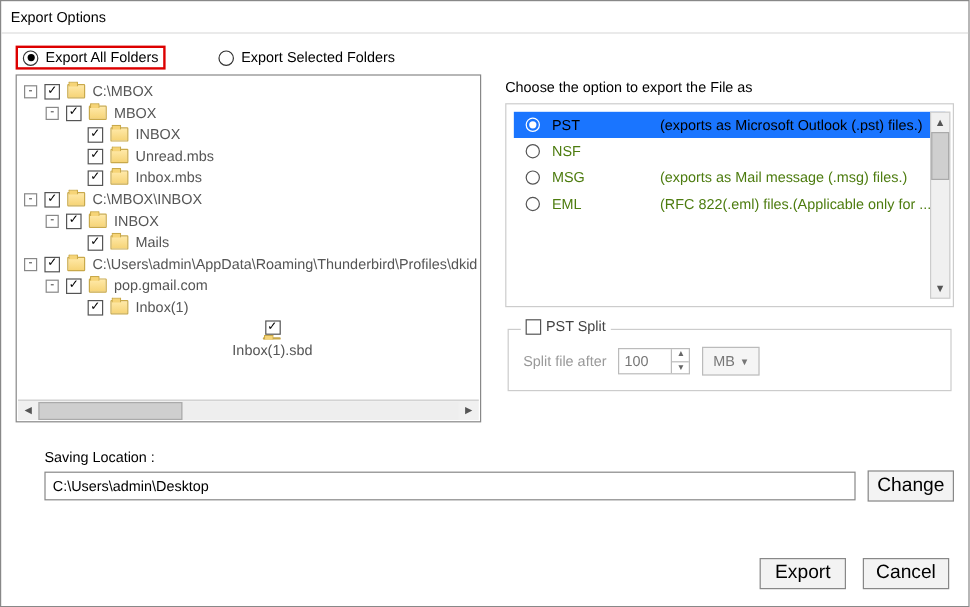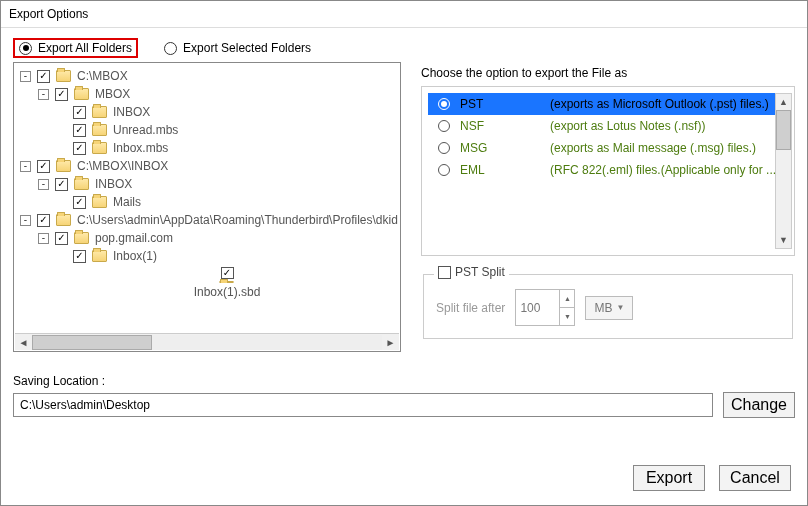--- a/index.html
+++ b/index.html
@@ -24,21 +24,21 @@
   }
   .top-row {
     display: flex;
     justify-content: space-between;
     margin-bottom: 4px;
     align-items: center;
   }
   .radio-group {
     display: flex;
     align-items: center;
-    gap: 20px;
+    gap: 38px;
   }
   .radio-wrap {
     display: inline-flex;
     align-items: center;
     gap: 6px;
     padding: 3px 6px;
   }
   .radio-wrap.highlight {
     border: 2px solid #d00;
     padding: 1px 4px;
@@ -187,34 +187,34 @@
     position:absolute; top:-10px; left:10px;
     background:#fff; padding:0 4px;
     display:flex; align-items:center; gap:4px;
     color:#444;
   }
   .pst-split-legend .cb2 {
     width:13px;height:13px;border:1px solid #555; display:inline-block;
   }
   .split-row { display:flex; align-items:center; gap:10px; color:#999;}
   .num-input {
-    width:60px; height:37px; border:1px solid #bbb; background:#fff;
+    width:60px; height:22px; border:1px solid #bbb; background:#fff;
     display:inline-flex; align-items:center; padding:0 4px; color:#777;
     position:relative;
   }
   .num-spin { position:absolute; right:0; top:0; bottom:0; width:15px; border-left:1px solid #bbb;
     display:flex; flex-direction:column;}
   .num-spin div { flex:1; display:flex; align-items:center; justify-content:center; font-size:7px; color:#666;}
   .num-spin div:first-child{ border-bottom:1px solid #bbb;}
   .unit-btn {
     width:48px; height:24px; border:1px solid #bbb; background:#f5f5f5;
     display:inline-flex; align-items:center; justify-content:center; gap:4px;
     color:#777; font-size:12px;
   }
-  .saving-row { margin-top:22px; }
+  .saving-row { margin-top:22px;margin-left:24px; }
   .saving-label { margin-bottom:4px; display:block; }
   .saving-flex { display:flex; gap:10px; align-items:center;}
   .path-input {
     flex:1; height:24px; border:1px solid #888; padding:3px 6px;
     font-size:12px; background:#fff;
   }
   .btn {
     min-width:72px; height:26px; border:1px solid #888; background:#f3f3f3;
     display:inline-flex; align-items:center; justify-content:center;
     font-size:16px; cursor:pointer;
@@ -339,21 +339,20 @@
             <div class="format-row sel">
               <span class="radio-outer">
                 <span class="radio-inner"></span>
               </span>
               <span class="fmt-name">PST</span>
               <span class="fmt-desc">(exports as Microsoft Outlook (.pst) files.)</span>
             </div>
             <div class="format-row">
               <span class="radio-outer"></span>
               <span class="fmt-name">NSF</span>
-              <span class="fmt-desc">(export as Lotus Notes (.nsf))</span>
             </div>
             <div class="format-row">
               <span class="radio-outer"></span>
               <span class="fmt-name">MSG</span>
               <span class="fmt-desc">(exports as Mail message (.msg) files.)</span>
             </div>
             <div class="format-row">
               <span class="radio-outer"></span>
               <span class="fmt-name">EML</span>
               <span class="fmt-desc">(RFC 822(.eml) files.(Applicable only for ...</span>

